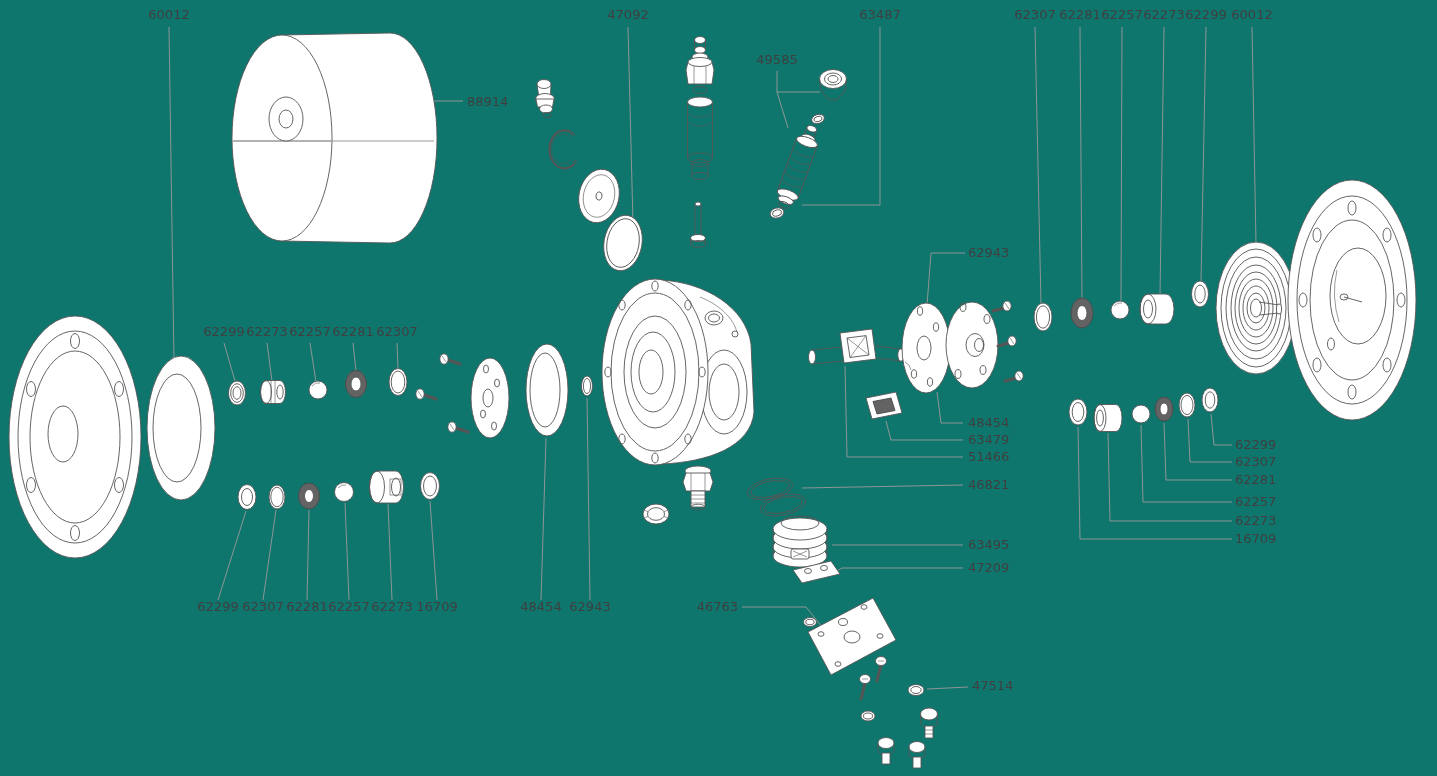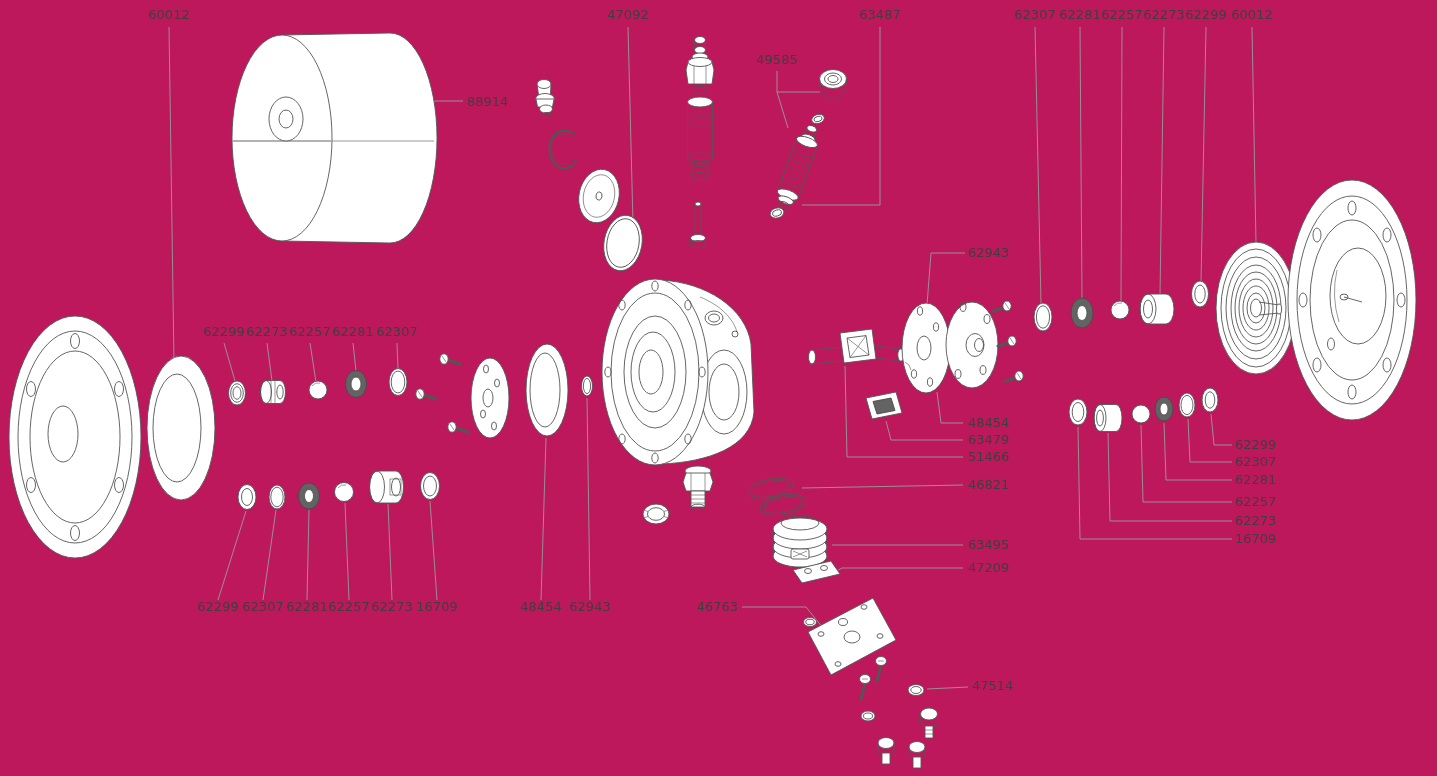--- a/index.html
+++ b/index.html
@@ -1,16 +1,16 @@
 <!DOCTYPE html>
 <html><head>
 <meta charset="utf-8">
 <style>
   html,body{margin:0;padding:0;background:#ffffff;}
-  .stage{position:relative;width:1437px;height:776px;background:#be185d;overflow:hidden;text-align:right;}
+  .stage{position:relative;width:1437px;height:776px;background:#0f766e;overflow:hidden;text-align:right;}
   svg{display:block;}
   .p{stroke:#555;stroke-width:0.9;fill:none;}
   .pf{stroke:#555;stroke-width:0.9;fill:#ffffff;}
   .dk{stroke:#4a4a4a;stroke-width:0.9;fill:#636363;}
   .ld{stroke:#9a9a9a;stroke-width:0.9;fill:none;}
   .thin{stroke-width:0.6;}
   .w3{stroke-width:3;stroke-linecap:round;}
   .lbl{font-family:"DejaVu Sans","Liberation Sans",sans-serif;font-size:13px;fill:#3f3f3f;}
   .tm{text-anchor:middle;}
   .te{text-anchor:end;}

